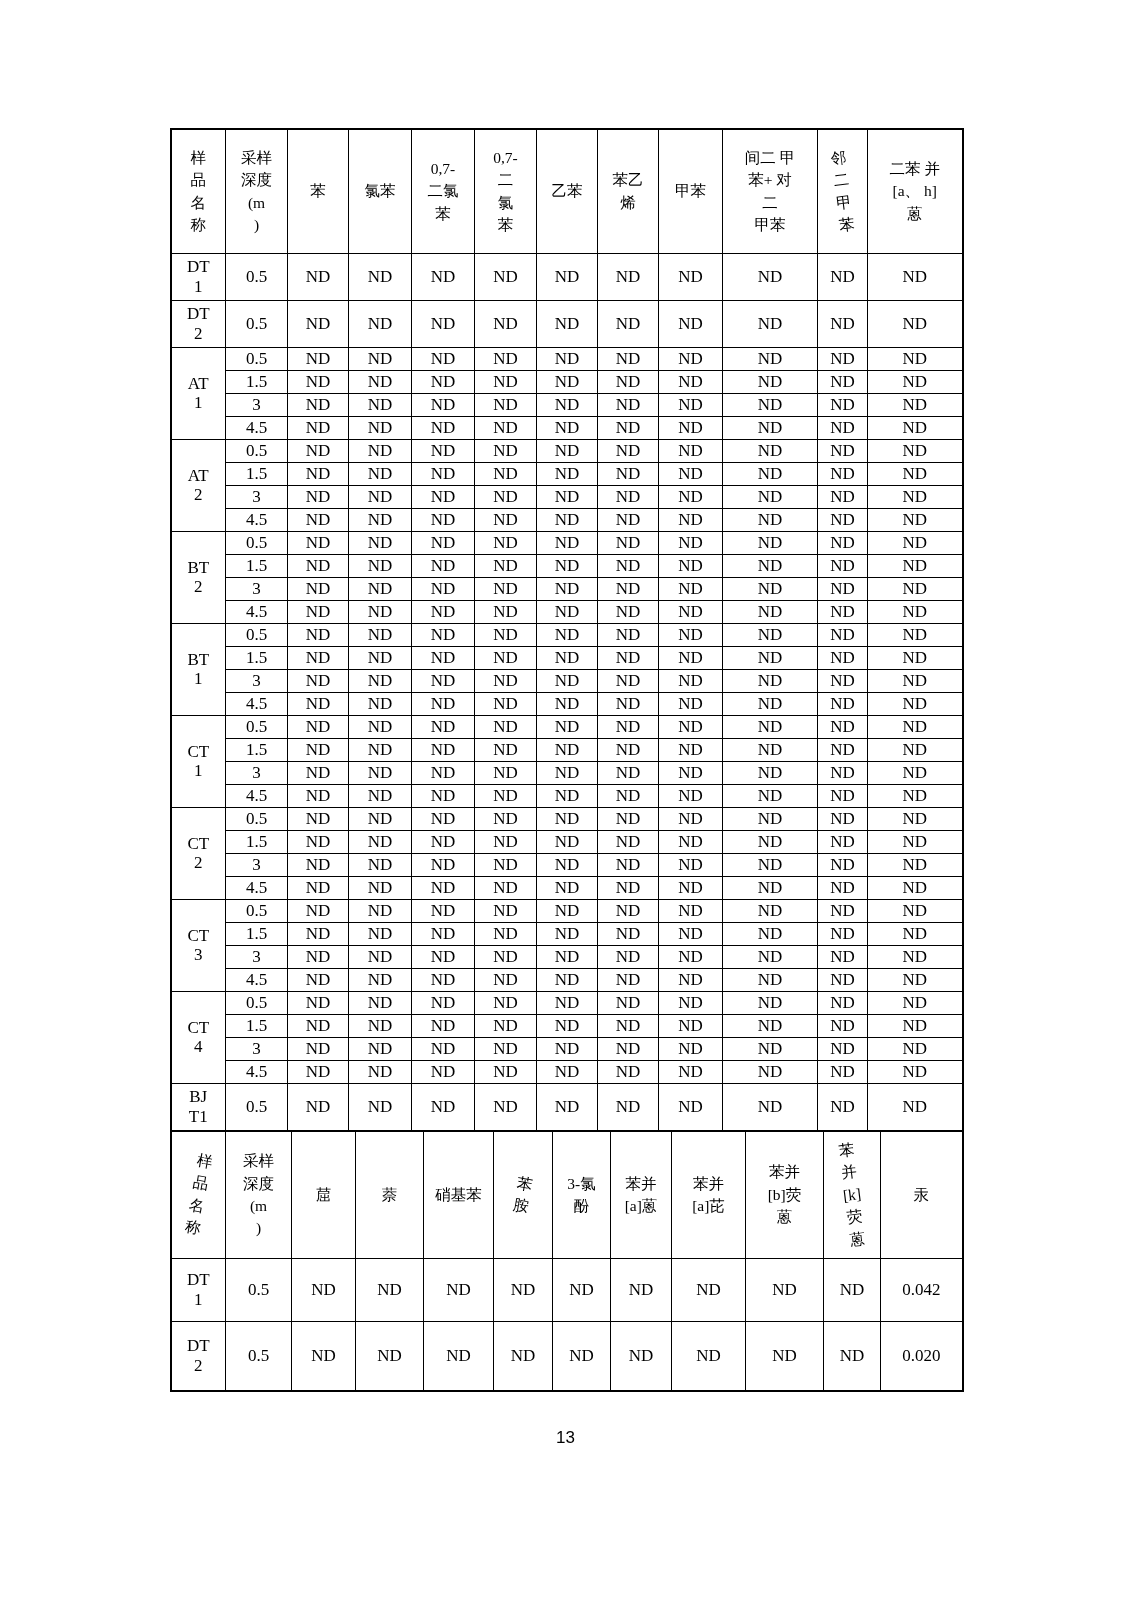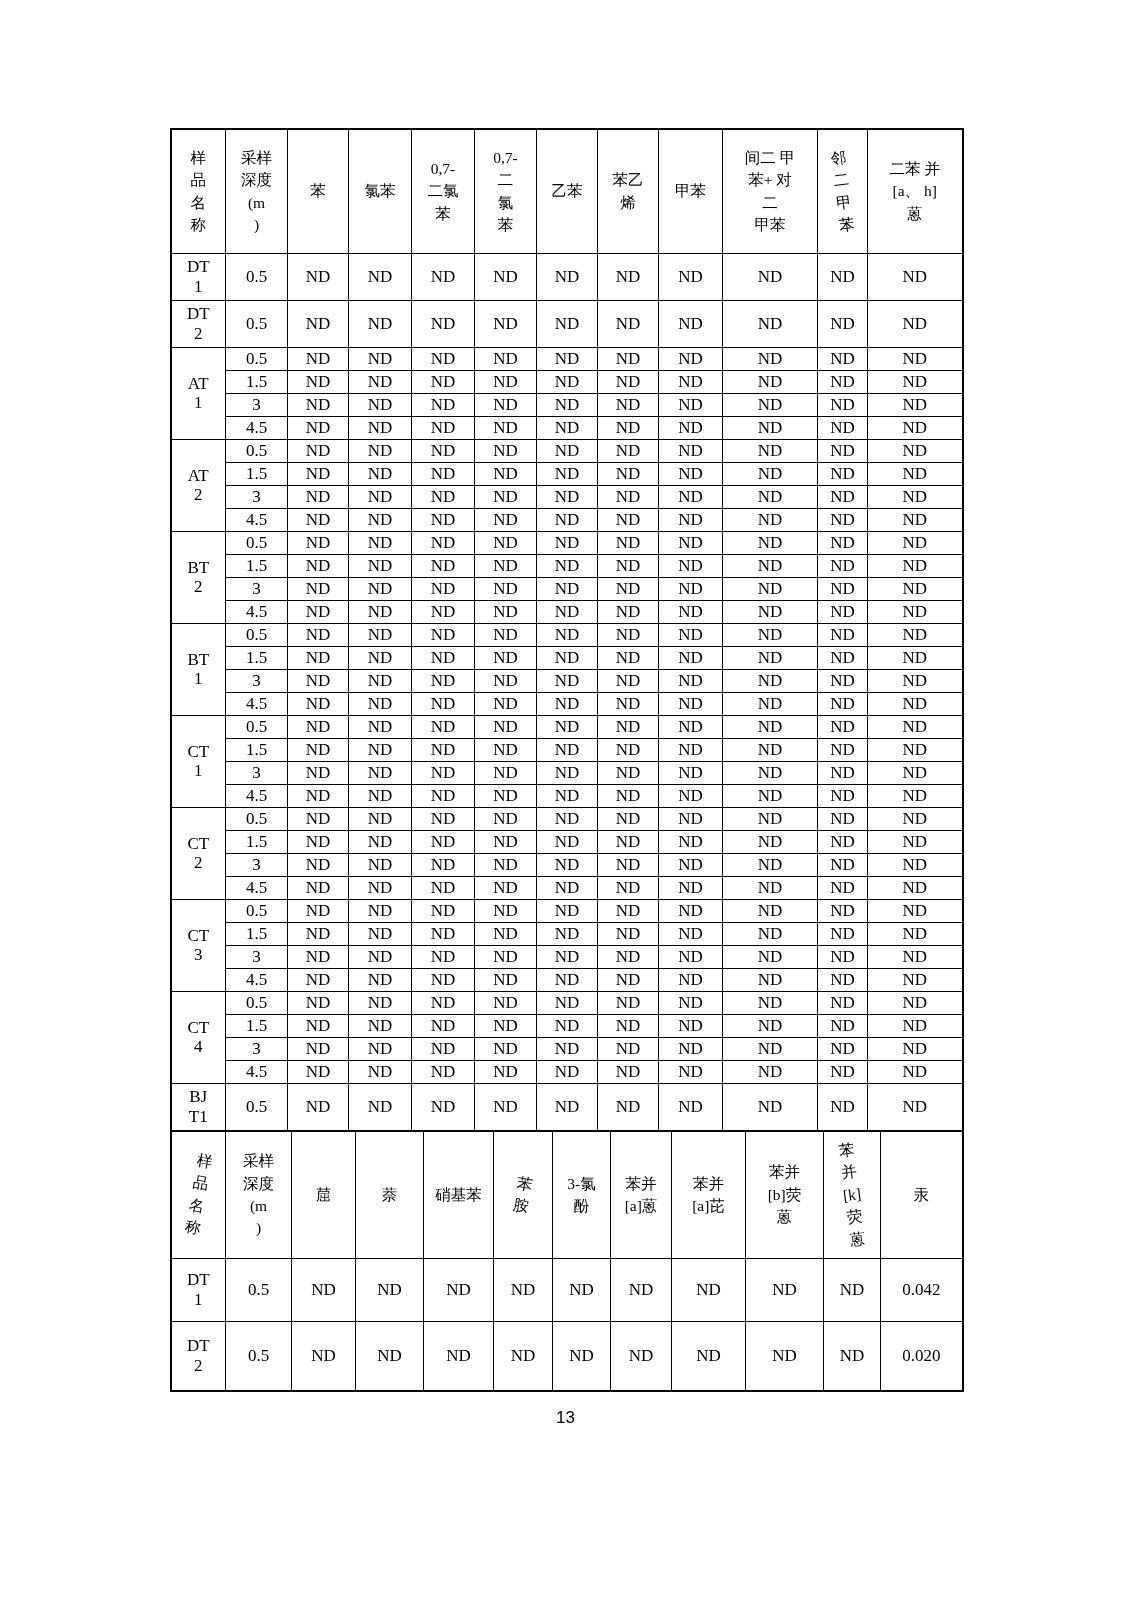--- a/index.html
+++ b/index.html
@@ -13,21 +13,21 @@
   th.hdr{height:123px;font-size:15.5px;}
   #t2 th.hdr{height:126px;}
   .ct{white-space:pre-line;line-height:1.45;display:inline-block;}
   td .ct{line-height:1.15;}
   tr.tall td{height:46px;font-size:17px;}
   tr.compact td{height:22px;font-size:17px;}
   tr.xl td{height:62px;font-size:17px;}
   tr.xl2 td{height:68px;font-size:17px;}
   .tilt-cw{transform:rotate(10deg);}
   .tilt-ccw{transform:rotate(-7deg);}
-  .pageno{text-align:center;margin-top:16px;font-size:17px;
+  .pageno{text-align:center;margin-top:36px;font-size:17px;
           font-family:"Liberation Sans","DejaVu Sans",sans-serif;}
 </style>
 </head>
 <body>
 
 <div class="page">
   <div class="tablewrap">
     <table id="t1">
         <colgroup>
           <col style="width: 55px;">

